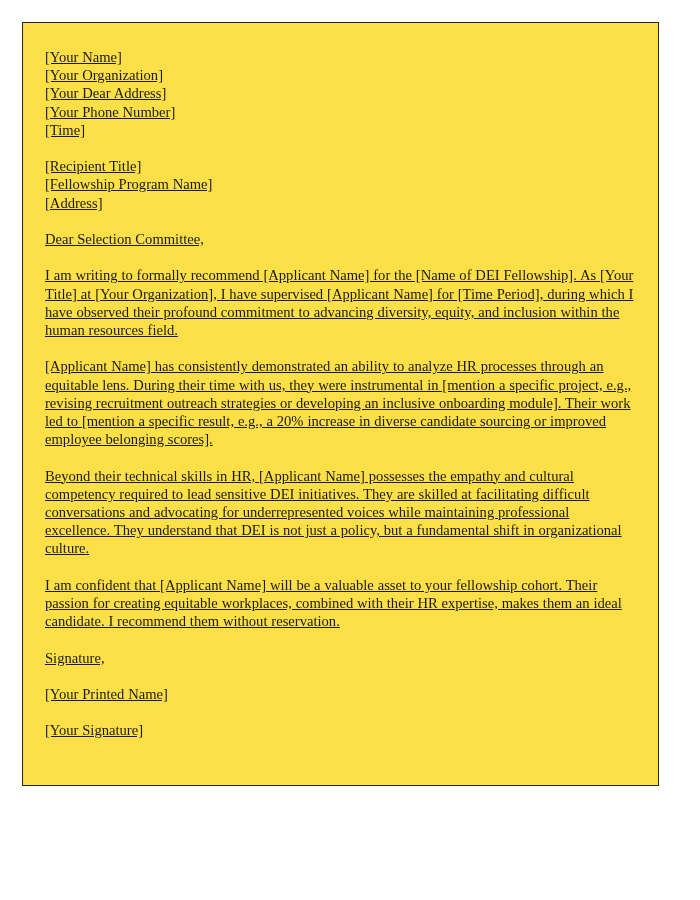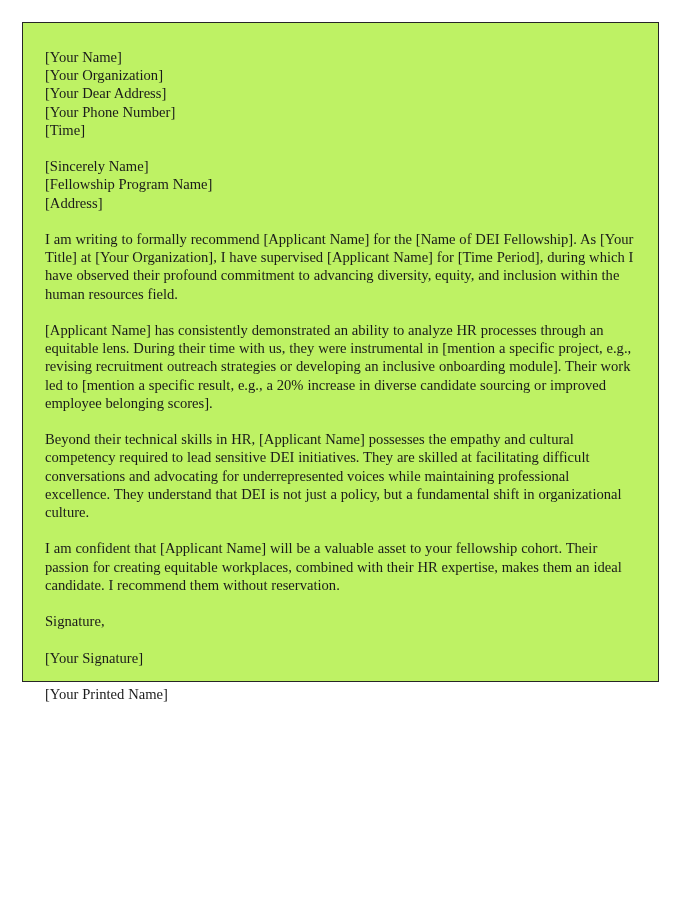--- a/index.html
+++ b/index.html
@@ -13,24 +13,25 @@
     overflow: hidden;
     font-family: "Liberation Serif", "DejaVu Serif", serif;
     color: #1a1a1a;
   }
 
   .page-sheet {
     position: absolute;
     left: 22px;
     top: 22px;
     width: 637px;
-    height: 660px;
+    height: 764px;
     box-sizing: border-box;
     border: 1.5px solid #262626;
-    background: #bef264;
+    background: #fde047;
+    text-decoration: underline;
   }
 
   .letter-body {
     box-sizing: border-box;
     padding: 25px 6px 0 22px;
   }
 
   .addr-block,
   .para,
   .line-text {
@@ -74,29 +75,30 @@
 
     <div class="addr-block">
       <span class="line-text">[Your Name]</span>
       <span class="line-text">[Your Organization]</span>
       <span class="line-text">[Your Dear Address]</span>
       <span class="line-text">[Your Phone Number]</span>
       <span class="line-text">[Time]</span>
     </div>
 
     <div class="addr-block">
-      <span class="line-text">[Sincerely Name]</span>
+      <span class="line-text">[Recipient Title]</span>
       <span class="line-text">[Fellowship Program Name]</span>
       <span class="line-text">[Address]</span>
     </div>
 
+    <p class="salutation line-text">Dear Selection Committee,</p>
 
     <p class="para">I am writing to formally recommend [Applicant Name] for the [Name of DEI Fellowship]. As [Your Title] at [Your Organization], I have supervised [Applicant Name] for [Time Period], during which I have observed their profound commitment to advancing diversity, equity, and inclusion within the human resources field.</p>
     <p class="para">[Applicant Name] has consistently demonstrated an ability to analyze HR processes through an equitable lens. During their time with us, they were instrumental in [mention a specific project, e.g., revising recruitment outreach strategies or developing an inclusive onboarding module]. Their work led to [mention a specific result, e.g., a 20% increase in diverse candidate sourcing or improved employee belonging scores].</p>
     <p class="para">Beyond their technical skills in HR, [Applicant Name] possesses the empathy and cultural competency required to lead sensitive DEI initiatives. They are skilled at facilitating difficult conversations and advocating for underrepresented voices while maintaining professional excellence. They understand that DEI is not just a policy, but a fundamental shift in organizational culture.</p>
     <p class="para">I am confident that [Applicant Name] will be a valuable asset to your fellowship cohort. Their passion for creating equitable workplaces, combined with their HR expertise, makes them an ideal candidate. I recommend them without reservation.</p>
 
     <p class="closing-line line-text">Signature,</p>
+    <p class="closing-line line-text">[Your Printed Name]</p>
     <p class="closing-line line-text">[Your Signature]</p>
-    <p class="closing-line line-text">[Your Printed Name]</p>
 
   </div>
 </div>
 
 </body></html>

